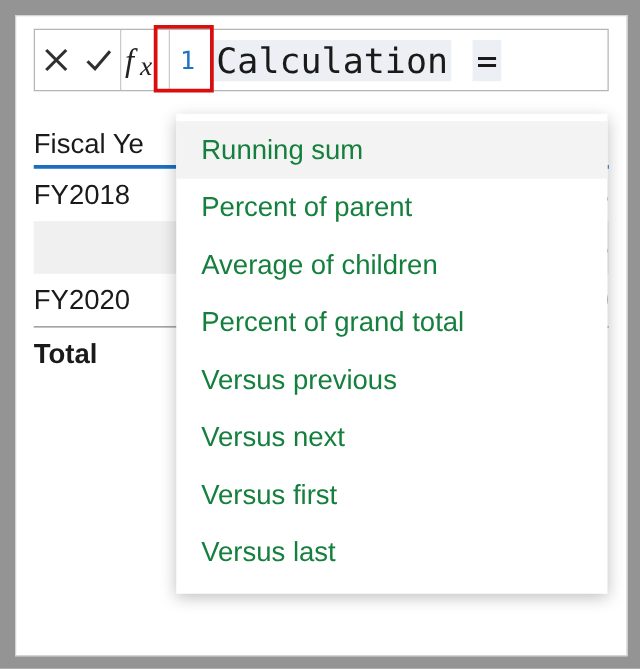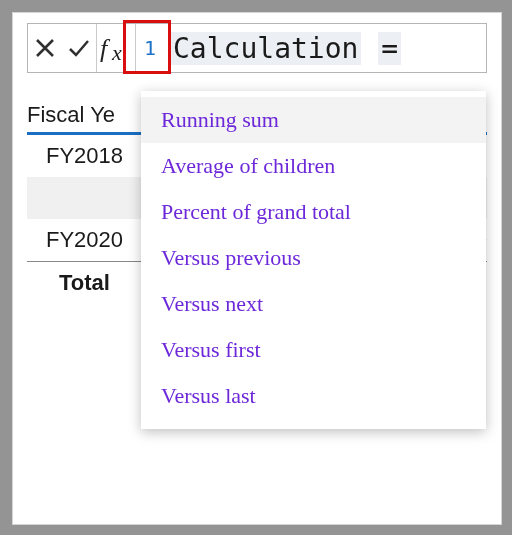--- a/index.html
+++ b/index.html
@@ -100,43 +100,42 @@
   .tbl-row {
     display: flex;
     height: 42px;
     align-items: center;
     font-size: 22px;
     color: #1a1a1a;
     border-bottom: 0;
   }
   .tbl-row.alt { background: #f0f0f0; }
   .tbl-row.total { font-weight: 700; border-top: 1px solid #888;}
-  .cell-a { width: 115px; text-align: center; }
+  .cell-a { width: 115px; }
   .cell-b { flex: 1; text-align: right; padding-right: 0; }
 
   
   .dropdown {
     position: absolute;
     left: 128px;
     top: 78px;
     width: 345px;
     background: #ffffff;
     box-shadow: 0 3px 12px rgba(0,0,0,0.25);
     padding: 6px 0 10px 0;
     z-index: 3;
   }
   .dd-item {
     height: 46px;
     display: flex;
     align-items: center;
     padding-left: 20px;
     font-size: 22px;
-    color: #6d28d9;
+    color: #15803d;
     cursor: pointer;
-    font-family: Liberation Serif, serif;
   }
   .dd-item.hover { background: #f3f3f3; }
 </style>
 </head>
 <body>
 
 <div class="panel">
 
   <div class="formula-bar">
     <div class="fb-btn">
@@ -181,20 +180,21 @@
       </div>
     <div class="tbl-row total">
       <div class="cell-a">Total</div>
       <div class="cell-b"></div>
     </div>
   </div>
 
   <div class="dropdown">
     <div id="dd">
         <div class="dd-item hover">Running sum</div>
+        <div class="dd-item">Percent of parent</div>
         <div class="dd-item">Average of children</div>
         <div class="dd-item">Percent of grand total</div>
         <div class="dd-item">Versus previous</div>
         <div class="dd-item">Versus next</div>
         <div class="dd-item">Versus first</div>
         <div class="dd-item">Versus last</div>
       </div>
   </div>
 
 </div>

